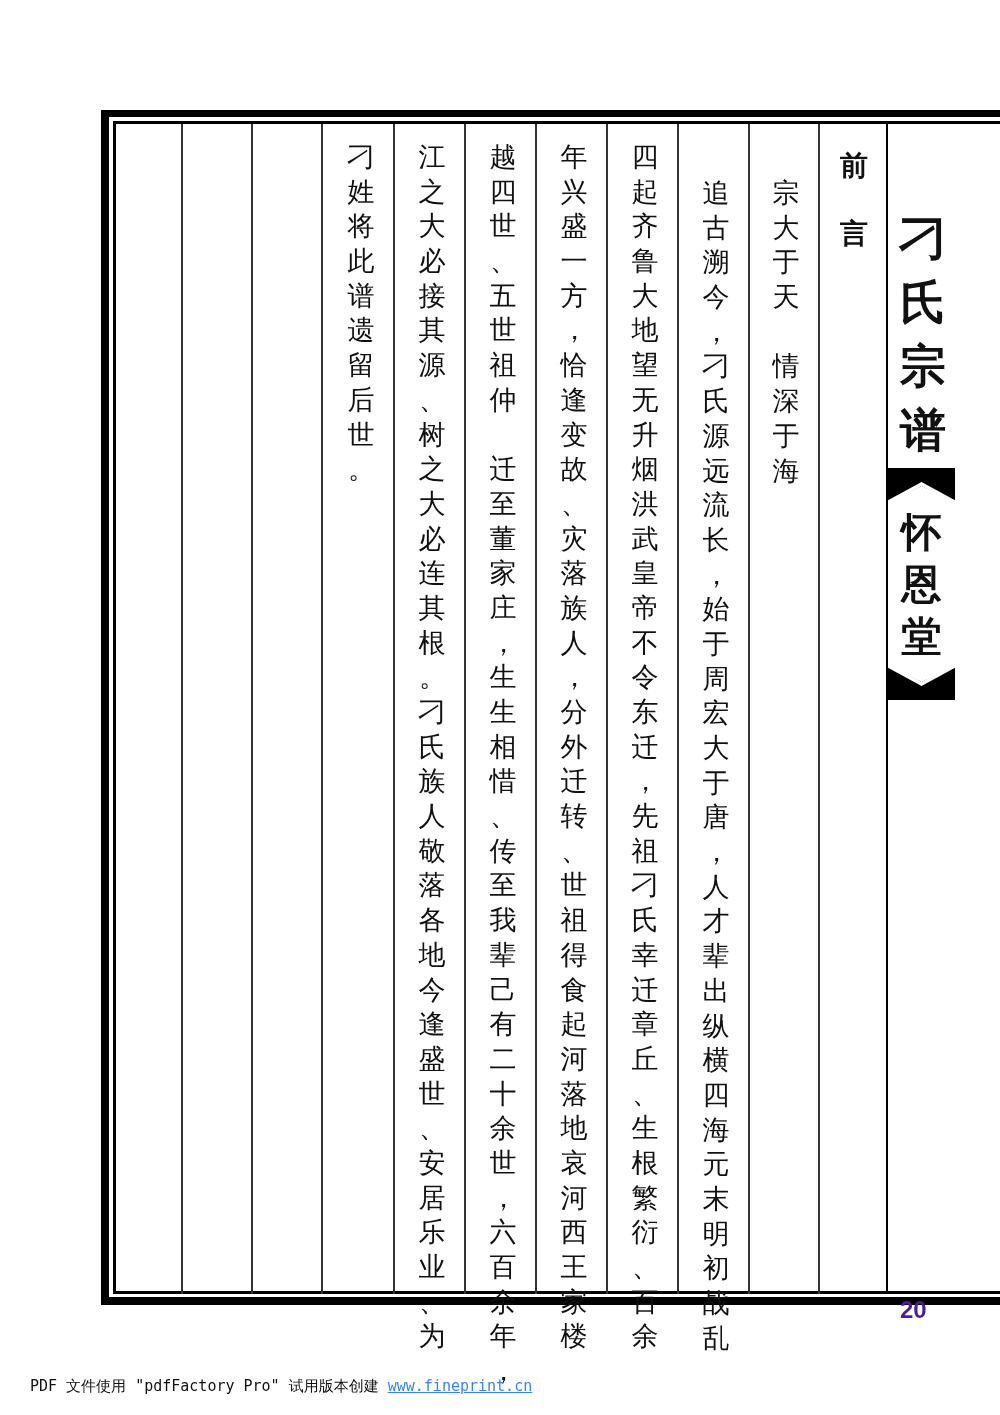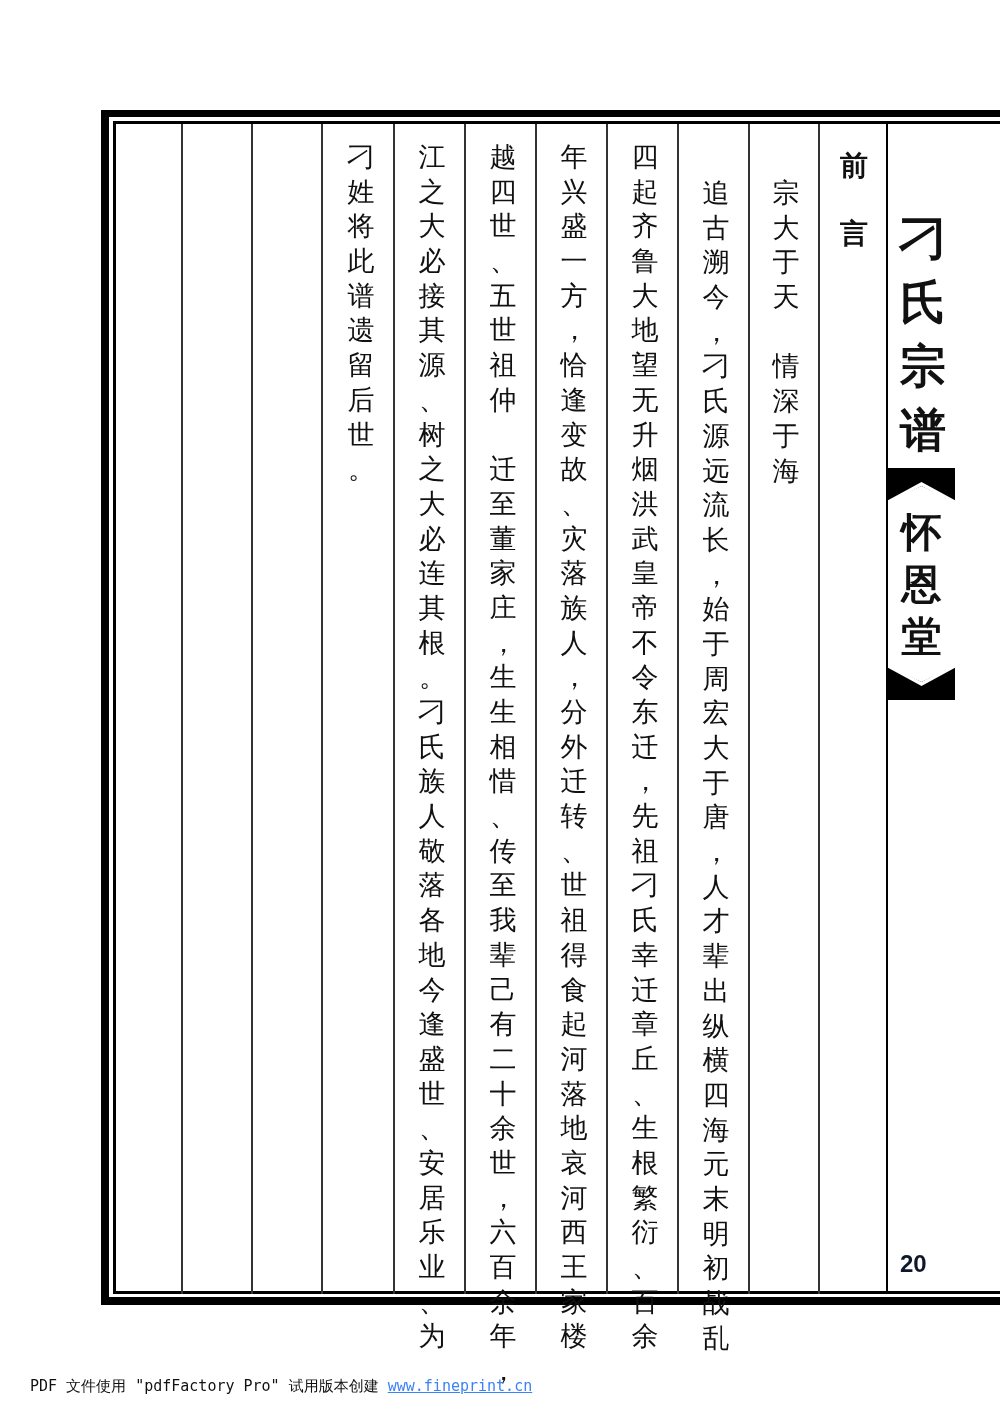--- a/index.html
+++ b/index.html
@@ -32,22 +32,22 @@
 
   .banner { position: absolute; left: 0; top: 344px; width: 67px; height: 232px; background: #000; }
   .banner-inner { position: absolute; left: 0; top: 18px; width: 67px; height: 196px; background: #fff;
                   clip-path: polygon(0 8%, 50% 0, 100% 8%, 100% 92%, 50% 100%, 0 92%); }
   .banner-edge { position: absolute; left: 0; top: 14px; width: 67px; height: 204px; background: #fff;
                  clip-path: polygon(0 9%, 50% 0, 100% 9%, 100% 10.5%, 50% 2%, 0 10.5%, 0 89.5%, 50% 98%, 100% 89.5%, 100% 91%, 50% 100%, 0 91%); }
   .banner-text { position: absolute; left: 0; top: 38px; width: 67px; display: flex; flex-direction: column; align-items: center;
                  font-weight: bold; font-size: 40px; }
   .banner-text span { display: block; height: 52px; line-height: 52px; }
 
-  .page-num { position: absolute; left: 900px; top: 1250px; font-family: "Liberation Sans", sans-serif;
-              font-weight: bold; font-size: 24px; color: #0f172a; text-align: center; }
+  .page-num { position: absolute; left: 900px; top: 1296px; font-family: "Liberation Sans", sans-serif;
+              font-weight: bold; font-size: 24px; color: #4c1d95; text-align: center; }
 
   .footer { position: absolute; left: 30px; top: 1377px; font-family: "DejaVu Sans Mono", "Liberation Mono", monospace;
             font-size: 15px; color: #111; white-space: pre; }
   .footer a { color: #3b82f6; text-decoration: underline; }
 </style>
 </head>
 <body>
 
 <div class="frame-outer"></div>
 <div class="frame-inner"></div>

